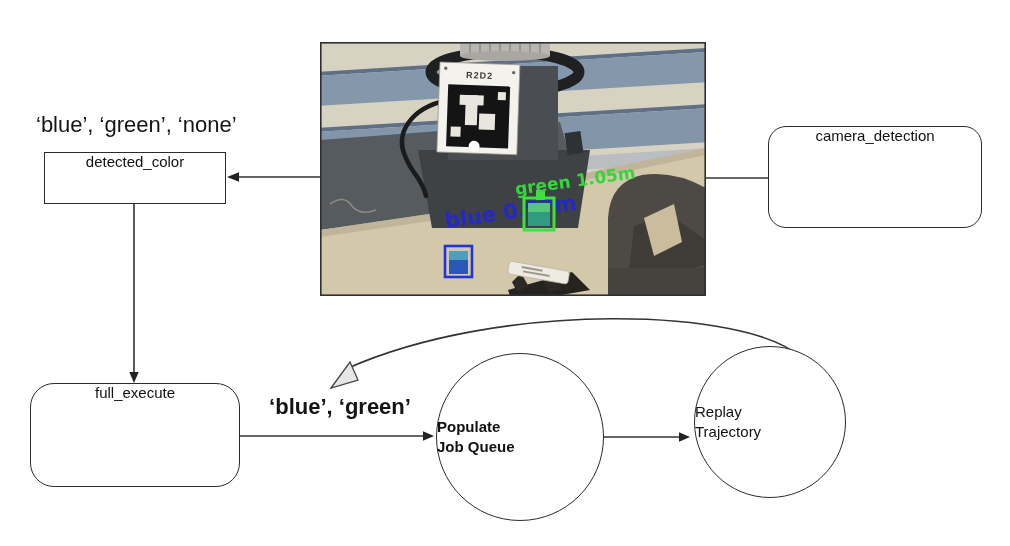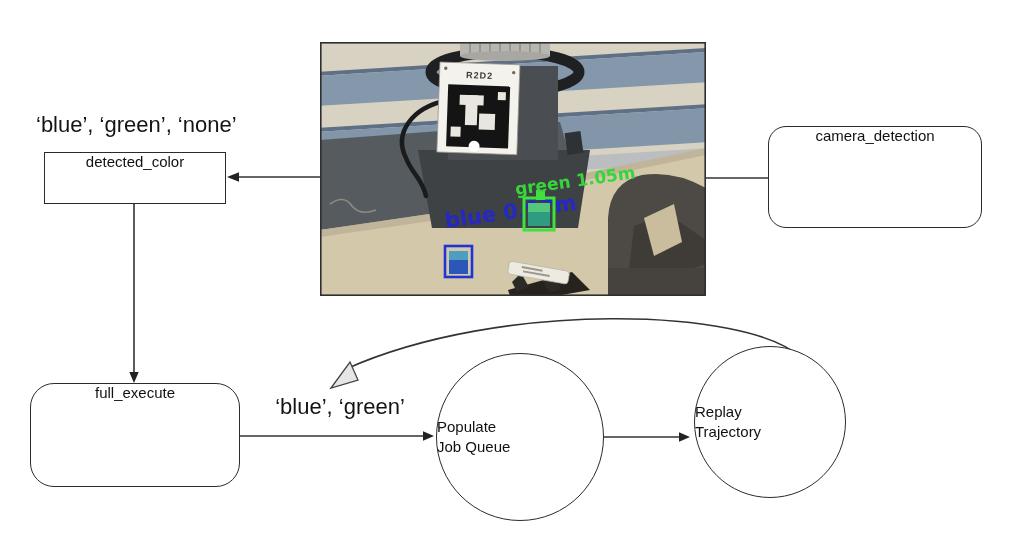--- a/index.html
+++ b/index.html
@@ -166,27 +166,27 @@
   </div>
 
   <div class="node round" style="left:768px;top:126px;width:214px;height:102px;">
     <span>camera_detection</span>
   </div>
 
   <div class="node round" style="left:30px;top:383px;width:210px;height:104px;border-radius:24px;">
     <span>full_execute</span>
   </div>
 
-  <div class="node circle" style="left:436px;top:353px;width:168px;height:168px;">
+  <div class="node circle" style="left:436px;top:353px;width:168px;height:168px;font-weight:bold;">
     <span>Populate</span>
     <span>Job Queue</span>
   </div>
 
   <div class="node circle" style="left:694px;top:346px;width:152px;height:152px;">
     <span>Replay</span>
     <span>Trajectory</span>
   </div>
 
   <div class="edge-label" style="left:36px;top:112px;">‘blue’, ‘green’, ‘none’</div>
 
-  <div class="edge-label" style="left:262px;top:394px;width:156px;text-align:center;">‘blue’, ‘green’</div>
+  <div class="edge-label" style="left:262px;top:394px;width:156px;text-align:center;font-weight:bold;">‘blue’, ‘green’</div>
 
 </div>
 
 </body></html>

